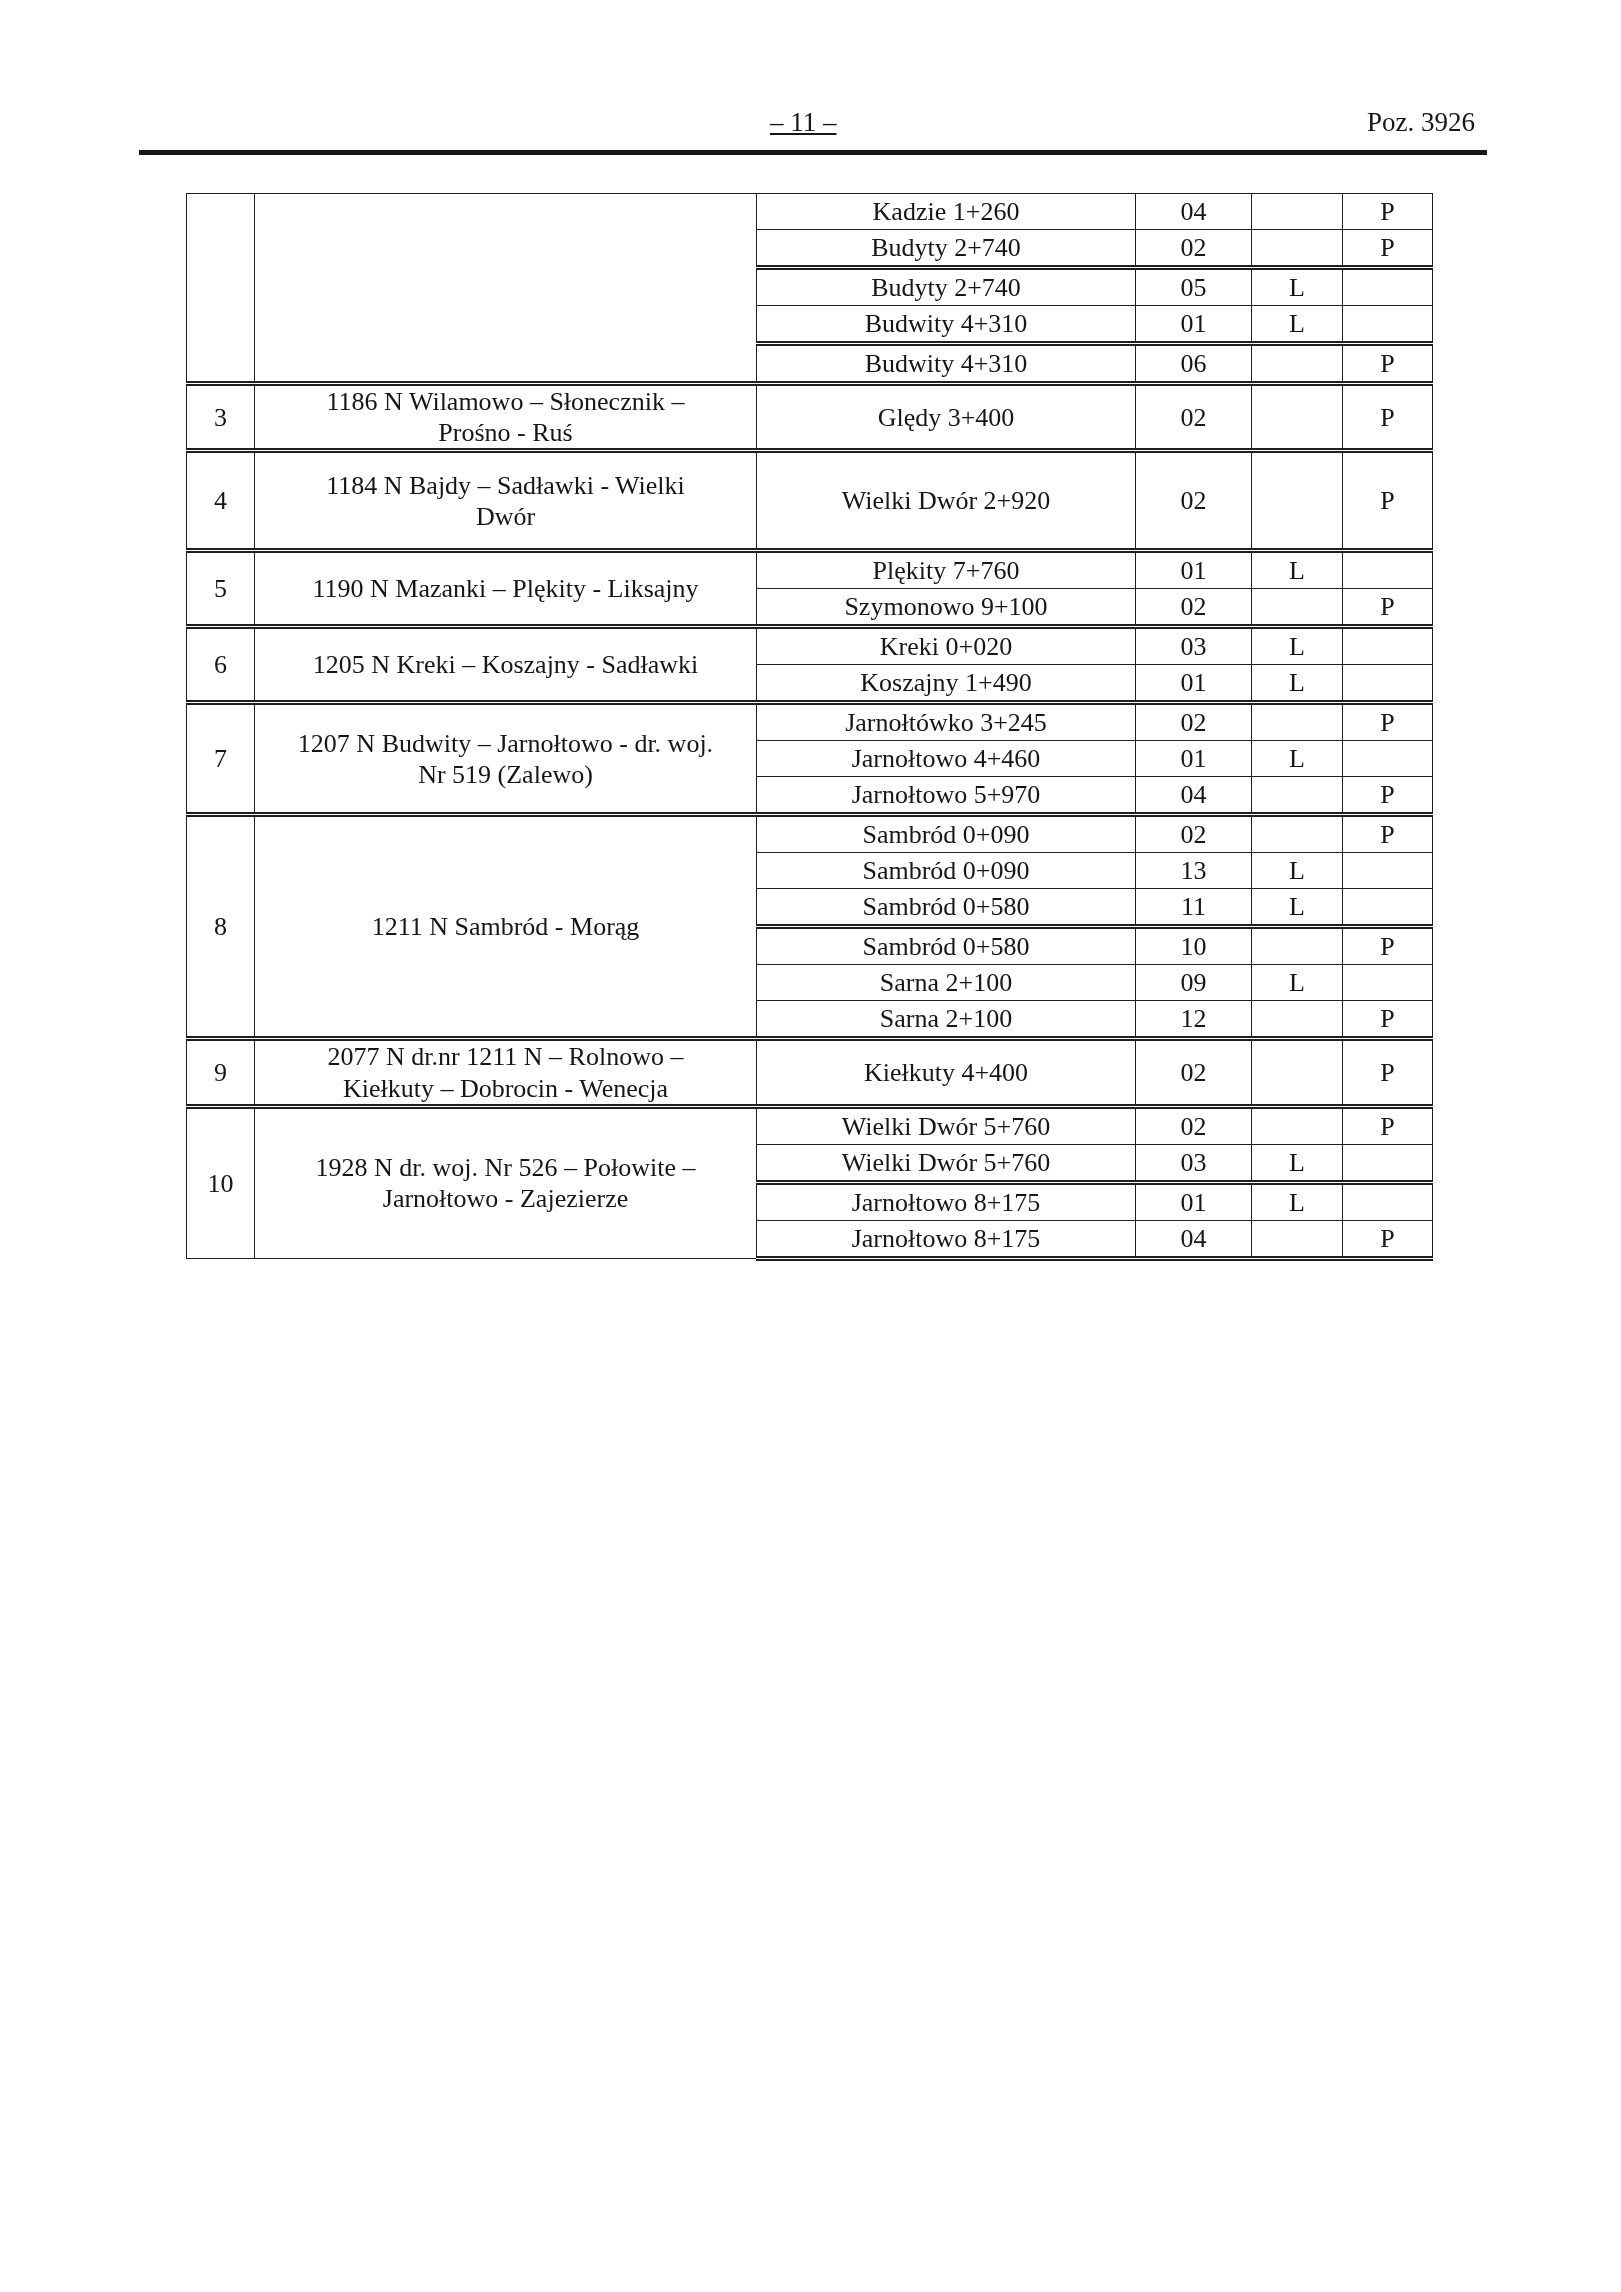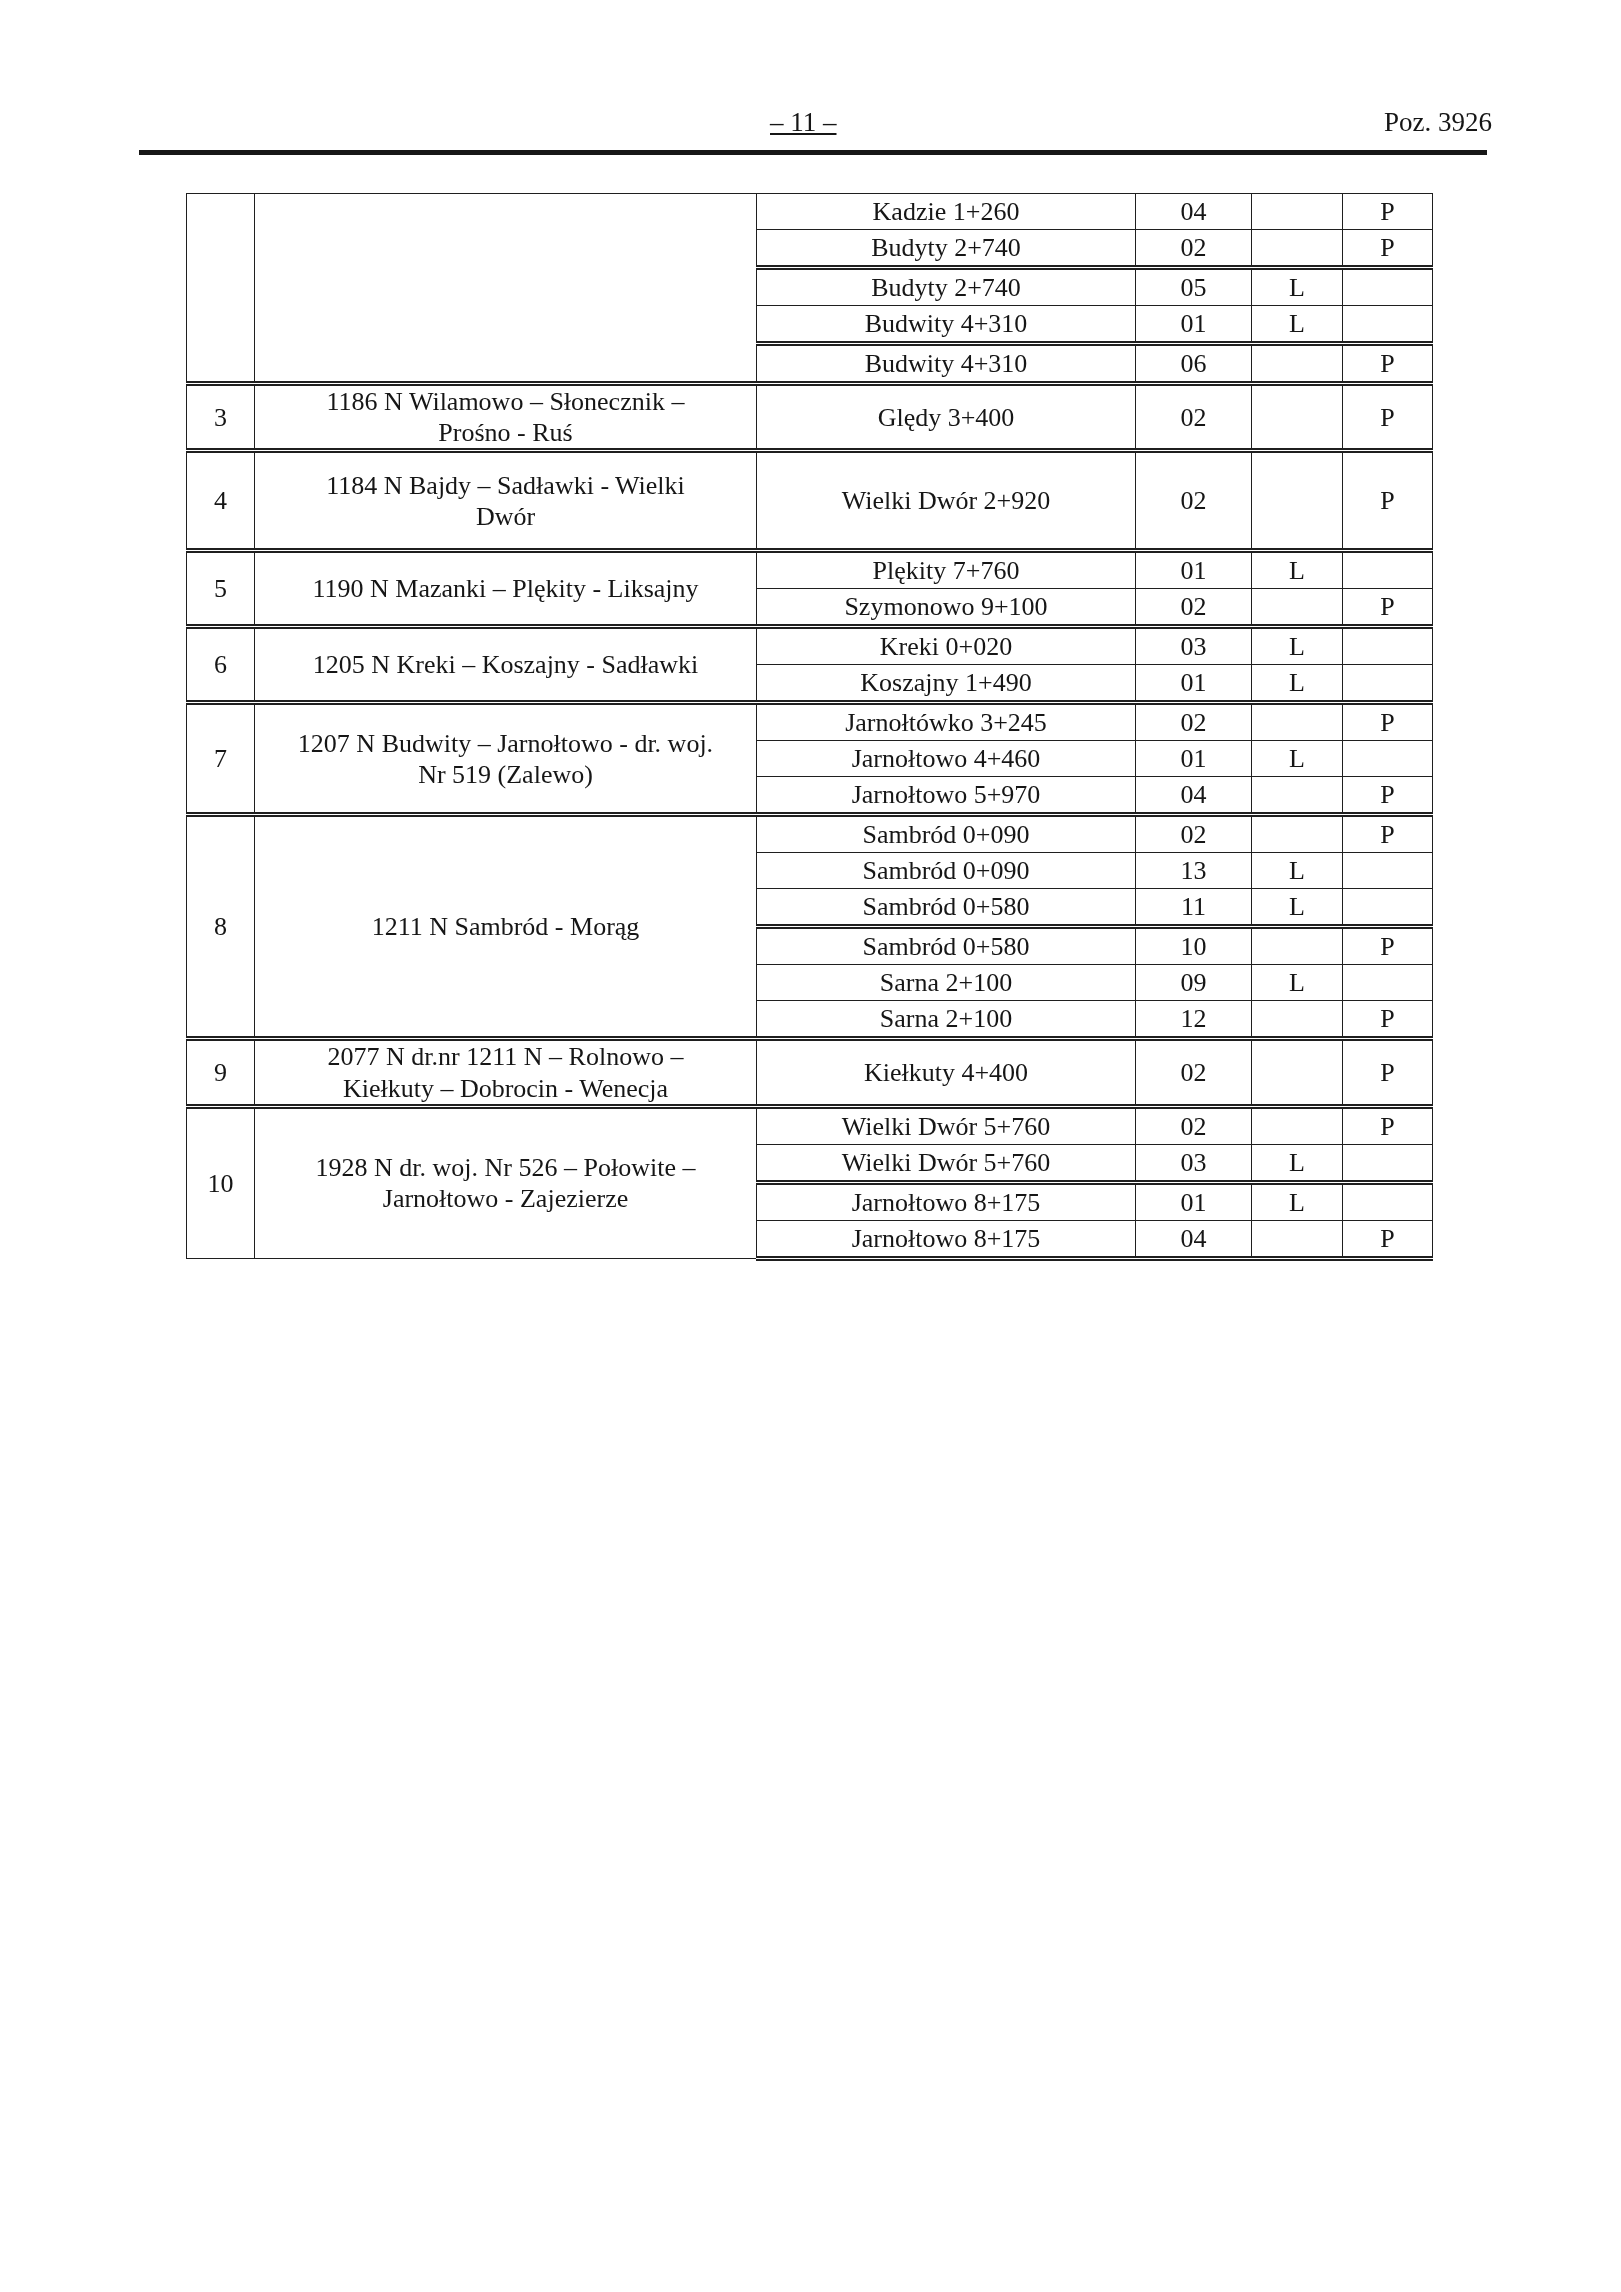--- a/index.html
+++ b/index.html
@@ -27,21 +27,21 @@
   .hdr-page {
     position: absolute;
     left: 770px;
     top: 107px;
     font-size: 27px;
     white-space: nowrap;
     text-decoration: underline;
   }
   .hdr-poz {
     position: absolute;
-    right: 129px;
+    right: 146px;
     top: 107px;
     font-size: 27px;
     white-space: nowrap;
   }
   .hdr-rule {
     position: absolute;
     left: 139px;
     top: 150px;
     width: 1348px;
     height: 4.5px;

